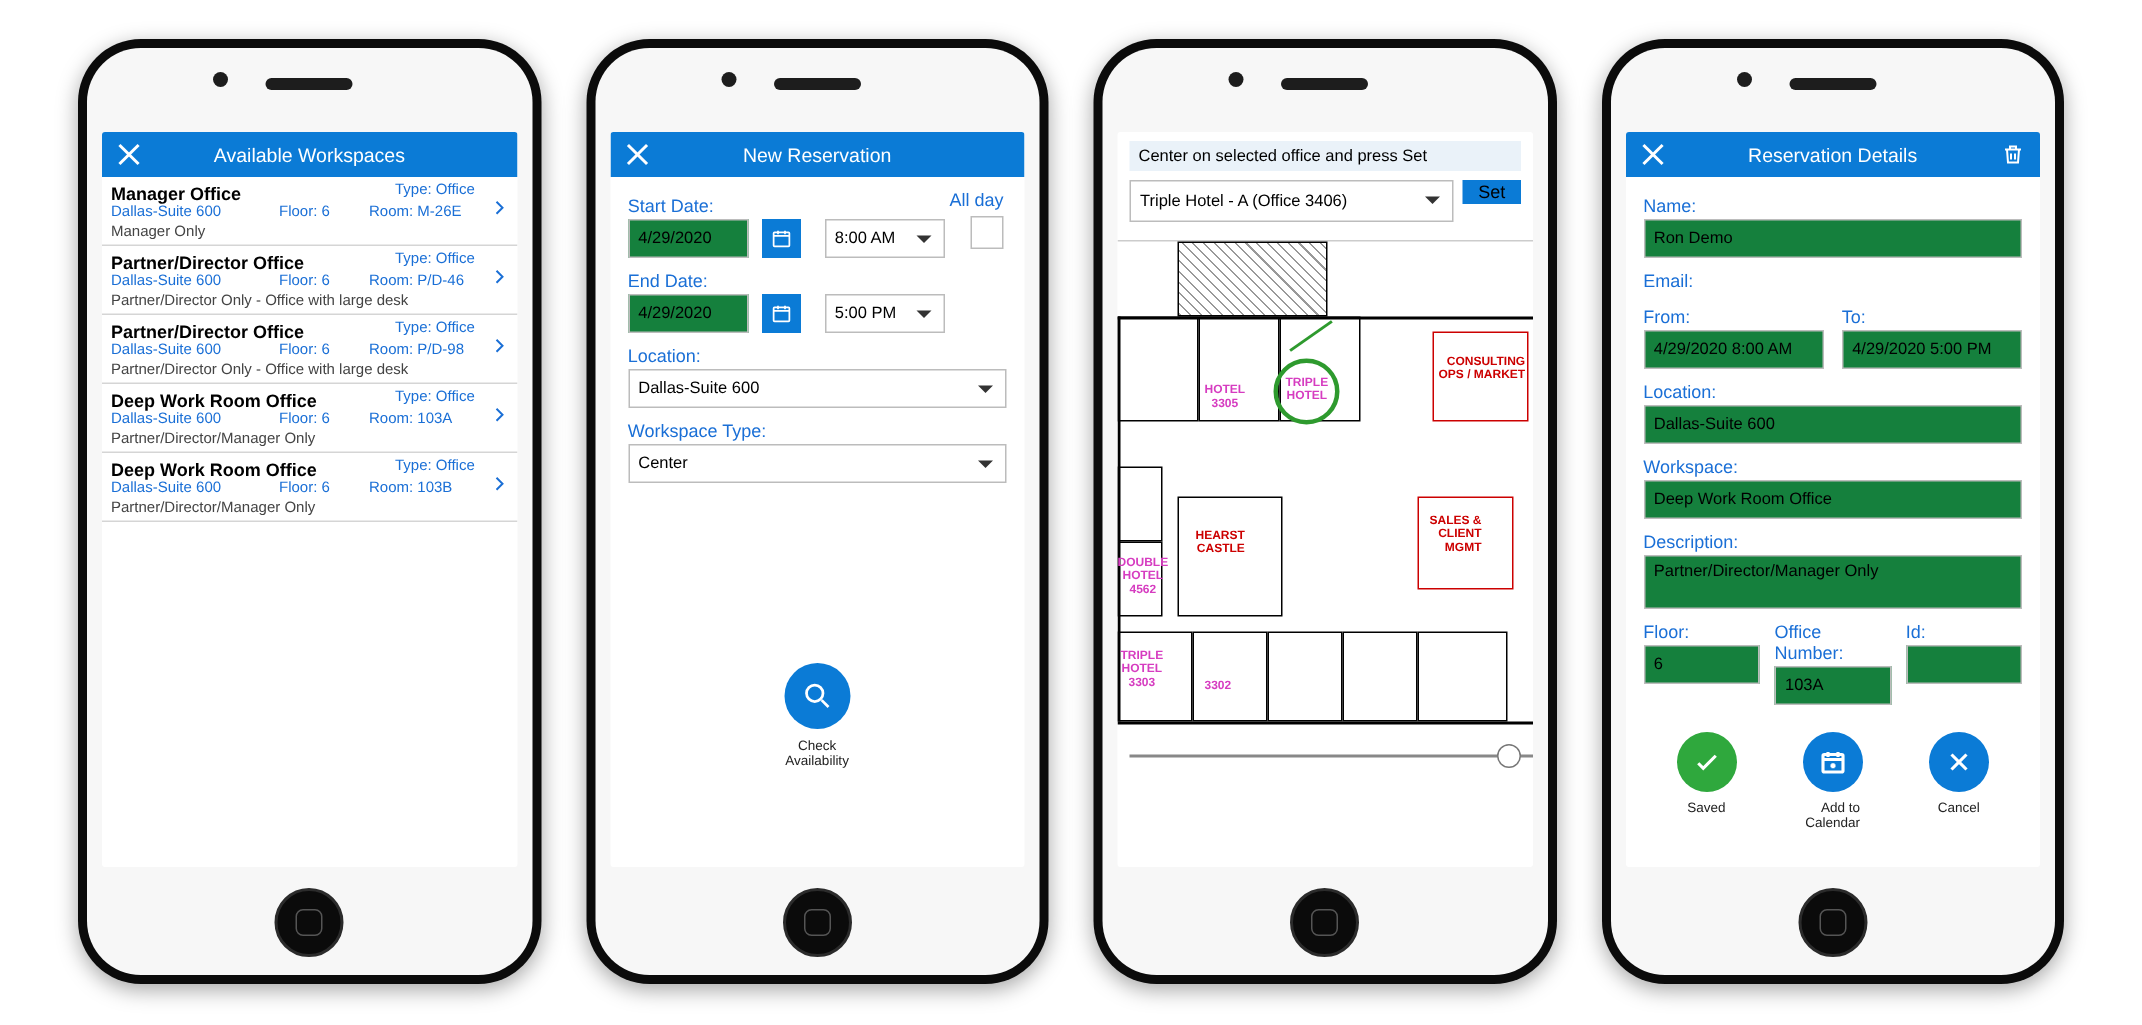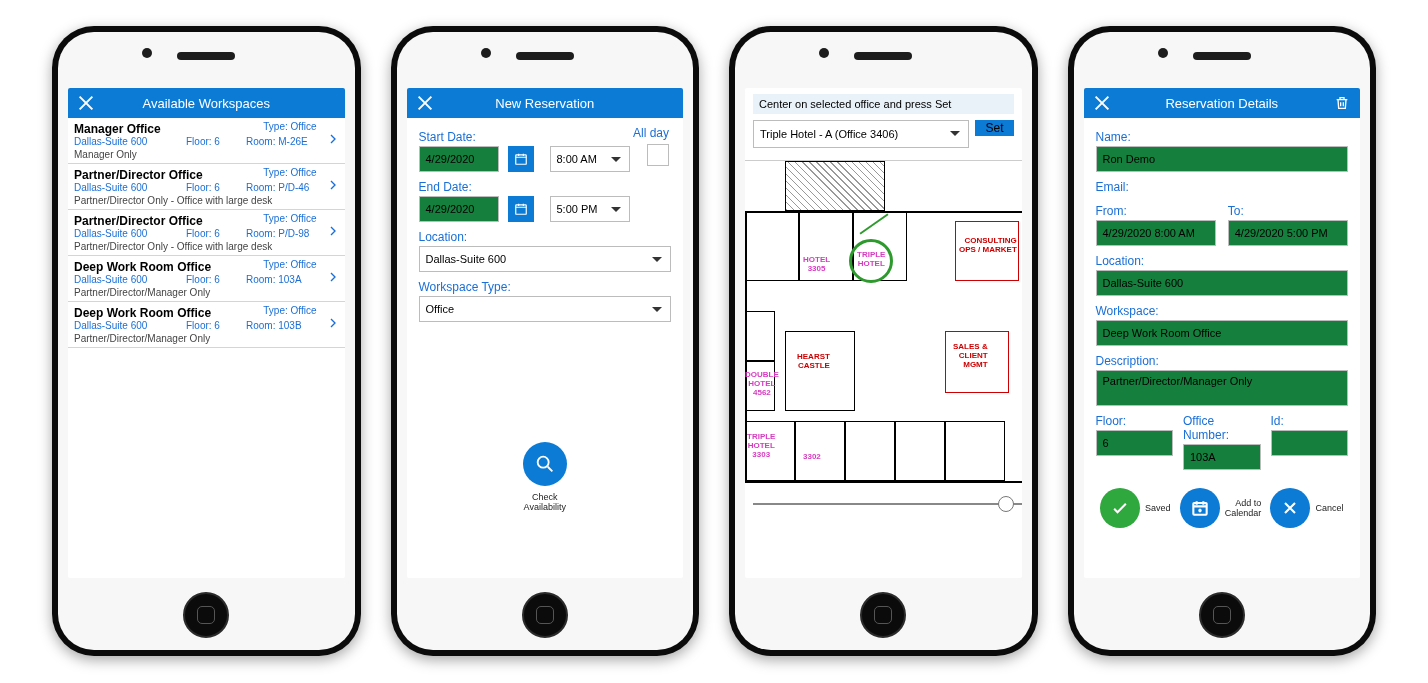--- a/index.html
+++ b/index.html
@@ -68,21 +68,21 @@
   .plan .wall{position:absolute;background:#000}
   .plan .room{position:absolute;border:1px solid #000}
   .plan .lbl-red{color:#c00;font-size:8px;font-weight:700;position:absolute;text-align:right;line-height:1.1}
   .plan .lbl-pink{color:#d63cc0;font-size:8px;font-weight:700;position:absolute;text-align:center;line-height:1.1}
   .plan .circle{position:absolute;border:3px solid #2e9a2e;border-radius:50%}
   .zoom-slider{position:absolute;bottom:6px;left:8px;right:8px;height:20px;display:flex;align-items:center}
   .zoom-slider .track{flex:1;height:2px;background:#888}
   .zoom-slider .thumb{width:16px;height:16px;border-radius:50%;background:#fff;border:1px solid #777;margin-left:-170px}
   
   .actions{display:flex;justify-content:space-around;margin-top:18px}
-  .actcol{display:flex;flex-direction:row;align-items:center;gap:5px}
+  .actcol{display:flex;flex-direction:column;align-items:center;gap:5px}
   .roundbtn{width:40px;height:40px;border-radius:50%;display:flex;align-items:center;justify-content:center}
   .roundbtn.green{background:var(--green)}
   .roundbtn.blue{background:var(--blue)}
   .roundbtn svg{width:20px;height:20px;fill:none;stroke:#fff;stroke-width:2.5}
   .actlbl{font-size:9px;color:#222}
   
   .line2rel{position:relative;height:12px}
   .ws-row .loc{position:absolute;left:0}
   .ws-row .floor2{position:absolute;left:112px}
   .ws-row .room2{position:absolute;left:172px}
@@ -219,21 +219,21 @@
                 <path d="M3 9h18M8 3v4M16 3v4" stroke="#fff" stroke-width="2"></path>
               </svg>
             </div>
         <div class="select" style="width:80px;margin-left:6px">5:00 PM</div>
       </div>
 
       <div class="lbl">Location:</div>
       <div class="select" style="width:100%">Dallas-Suite 600</div>
 
       <div class="lbl">Workspace Type:</div>
-      <div class="select" style="width:100%">Office</div>
+      <div class="select" style="width:100%">Center</div>
 
       <div style="margin-top:120px">
         <div class="bigbtn">
           <svg viewBox="0 0 24 24">
                 <circle cx="10" cy="10" r="6"></circle>
                 <path d="M15 15l5 5"></path>
               </svg>
         </div>
         <div class="btnlbl" style="white-space:pre-line">Check
 Availability</div>

